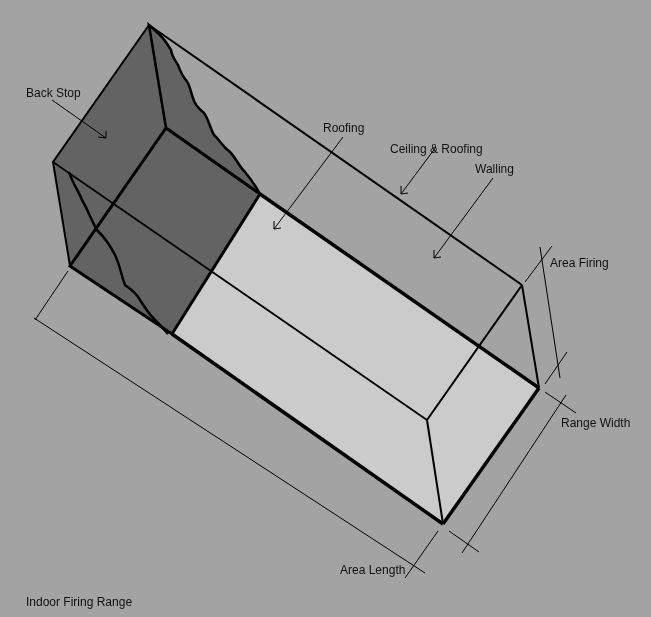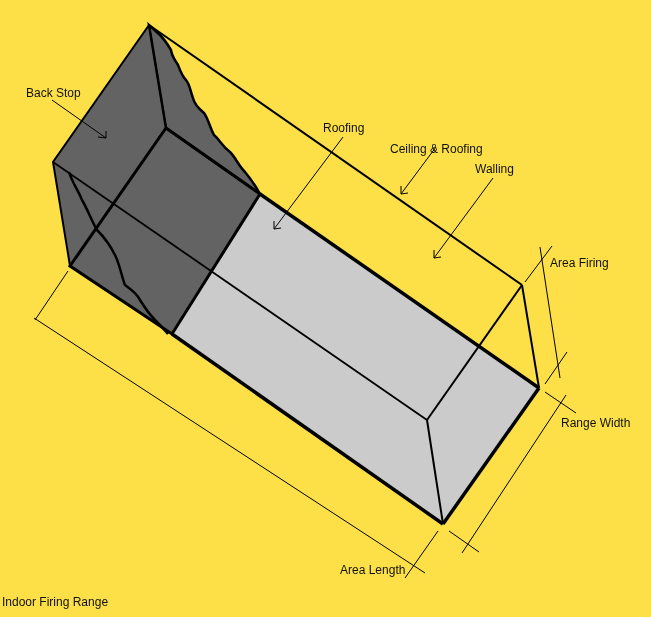--- a/index.html
+++ b/index.html
@@ -1,16 +1,16 @@
 <!DOCTYPE html>
 <html><head>
 <meta charset="utf-8">
 <style>
   html, body { margin: 0; padding: 0; background: #ffffff; }
-  #canvas { position: relative; width: 651px; height: 617px; overflow: hidden; background: #fde047; }
+  #canvas { position: relative; width: 651px; height: 617px; overflow: hidden; background: #a3a3a3; }
   svg { position: absolute; left: 0; top: 0; }
   .lbl { position: absolute; font-family: "Liberation Sans", sans-serif; font-size: 12px; color: #111111; white-space: nowrap; line-height: 14px; }
 </style>
 </head>
 <body>
 
 <div id="canvas">
   <svg width="651" height="617" viewBox="0 0 651 617">
 
     <polygon points="260,194 539,388 443,524 172,334" fill="#cbcbcb" stroke="none"></polygon>
@@ -68,14 +68,14 @@
     </g>
   </svg>
 
   <span class="lbl" style="left:26px;top:86px;">Back Stop</span>
   <span class="lbl" style="left:323px;top:121px;">Roofing</span>
   <span class="lbl" style="left:390px;top:142px;">Ceiling &amp; Roofing</span>
   <span class="lbl" style="left:475px;top:162px;">Walling</span>
   <span class="lbl" style="left:550px;top:256px;">Area Firing</span>
   <span class="lbl" style="left:561px;top:416px;">Range Width</span>
   <span class="lbl" style="left:340px;top:563px;text-align:right;">Area Length</span>
-  <span class="lbl" style="left:2px;top:595px;">Indoor Firing Range</span>
+  <span class="lbl" style="left:26px;top:595px;">Indoor Firing Range</span>
 </div>
 
 </body></html>

